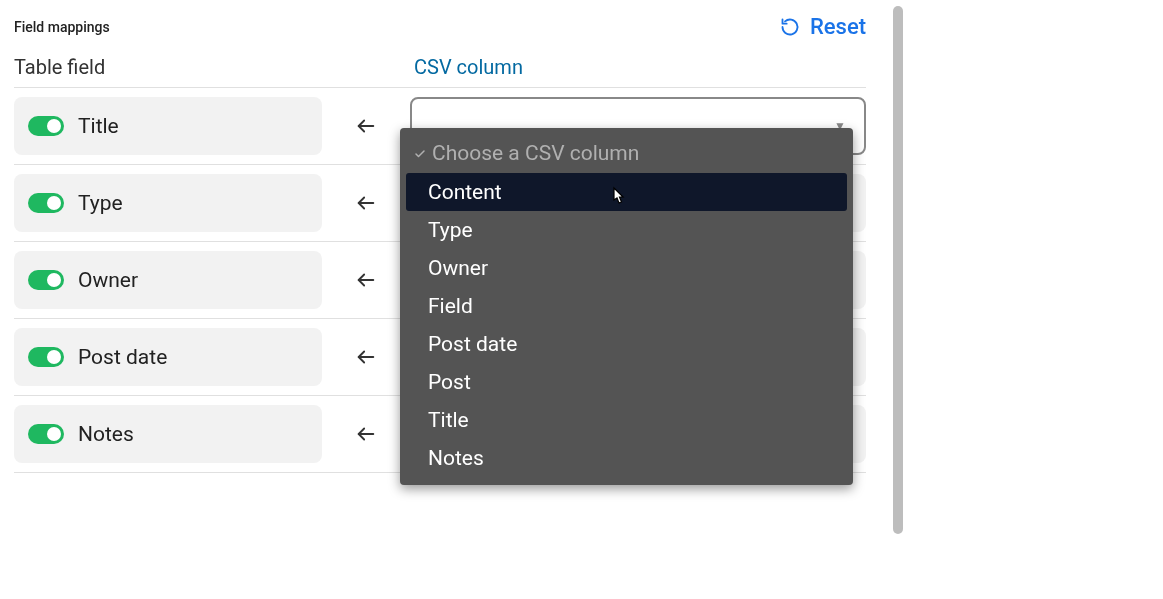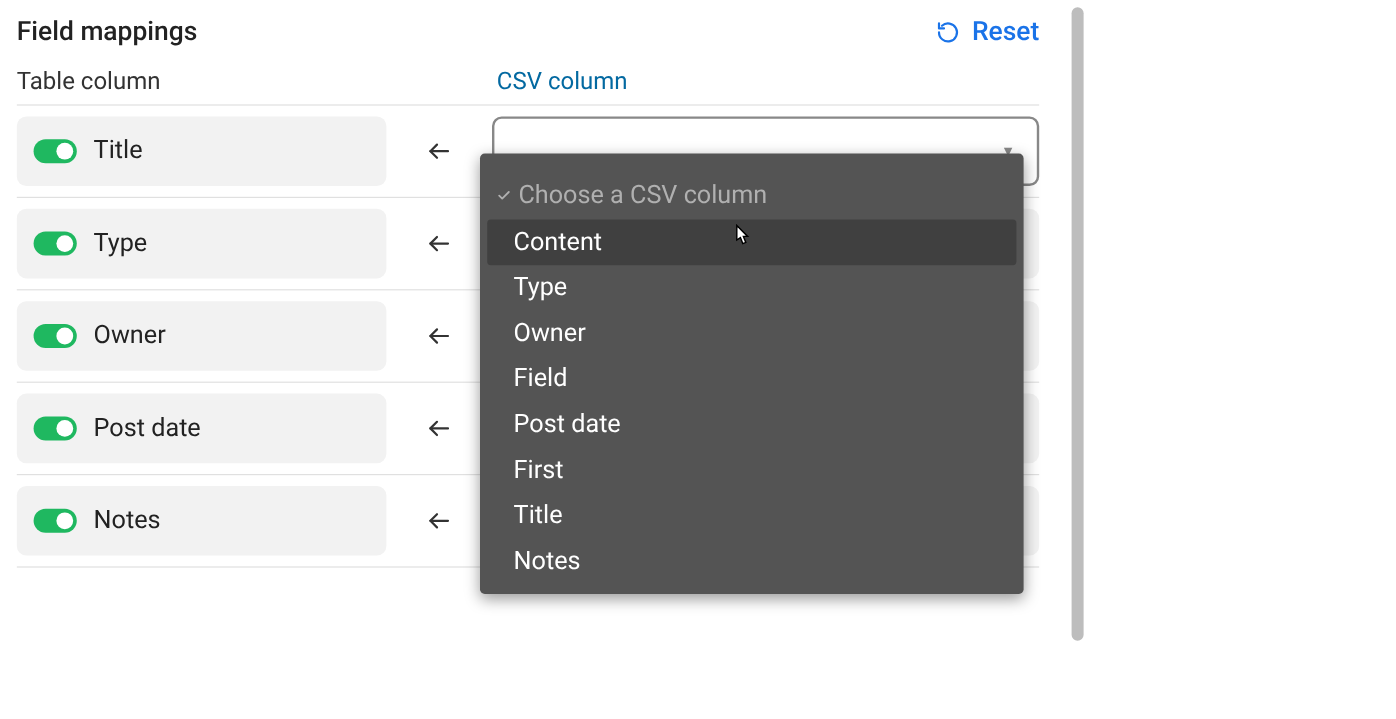--- a/index.html
+++ b/index.html
@@ -21,21 +21,21 @@
       width: 880px;
       position: relative;
     }
     .header {
       display: flex;
       justify-content: space-between;
       align-items: center;
       margin-bottom: 16px;
     }
     .title {
-      font-size: 22px;
+      font-size: 14px;
       font-weight: 500;
       color: #222;
     }
     .reset-link {
       display: flex;
       align-items: center;
       gap: 10px;
       color: #1a73e8;
       font-size: 22px;
       font-weight: 500;
@@ -145,33 +145,33 @@
       background: #545454;
       border-radius: 4px;
       box-shadow: 0 4px 12px rgba(0,0,0,0.4);
       padding: 0;
       overflow: hidden;
       z-index: 100;
     }
     .dropdown-header {
       color: #b0b0b0;
       font-size: 21px;
-      padding: 23px 14px 8px 14px;
+      padding: 13px 14px 8px 14px;
       display: flex;
       align-items: center;
       gap: 6px;
     }
     .dropdown-item {
       color: #fff;
       font-size: 21px;
       padding: 7px 22px;
       cursor: pointer;
     }
     .dropdown-item.highlighted {
-      background: #404040;
+      background: #0f172a;
     }
     .dropdown-items {
       padding: 0 6px 8px 6px;
     }
     .dropdown-item {
       border-radius: 3px;
     }
     .cursor {
       position: absolute;
       left: 608px;
@@ -204,21 +204,21 @@
         <svg viewBox="0 0 24 24" width="20" height="20" fill="none" stroke="#1a73e8" stroke-width="2.2" stroke-linecap="round" stroke-linejoin="round">
           <path d="M3 12a9 9 0 1 0 3-6.7"></path>
           <polyline points="3 3 3 8 8 8"></polyline>
         </svg>
       </span>
       <span>Reset</span>
     </div>
   </div>
 
   <div class="column-headers">
-    <div class="col-left">Table column</div>
+    <div class="col-left">Table field</div>
     <div class="col-right">CSV column</div>
   </div>
 
   <div class="mapping-rows">
 
     <div class="mapping-row">
       <div class="field-box">
         <div class="toggle"></div>
         <div class="field-label">Title</div>
       </div>
@@ -312,21 +312,21 @@
           </svg>
       </span>
       <span>Choose a CSV column</span>
     </div>
     <div class="dropdown-items">
       <div class="dropdown-item highlighted">Content</div>
       <div class="dropdown-item">Type</div>
       <div class="dropdown-item">Owner</div>
       <div class="dropdown-item">Field</div>
       <div class="dropdown-item">Post date</div>
-      <div class="dropdown-item">First</div>
+      <div class="dropdown-item">Post</div>
       <div class="dropdown-item">Title</div>
       <div class="dropdown-item">Notes</div>
     </div>
   </div>
 
   <div class="cursor">
     <svg width="20" height="24" viewBox="0 0 20 24">
       <path d="M6 2 L6 14 L9 12 L11 17 L13.5 16 L11.5 11 L15 11 Z" fill="#fff" stroke="#000" stroke-width="1.2"></path>
     </svg>
   </div>

